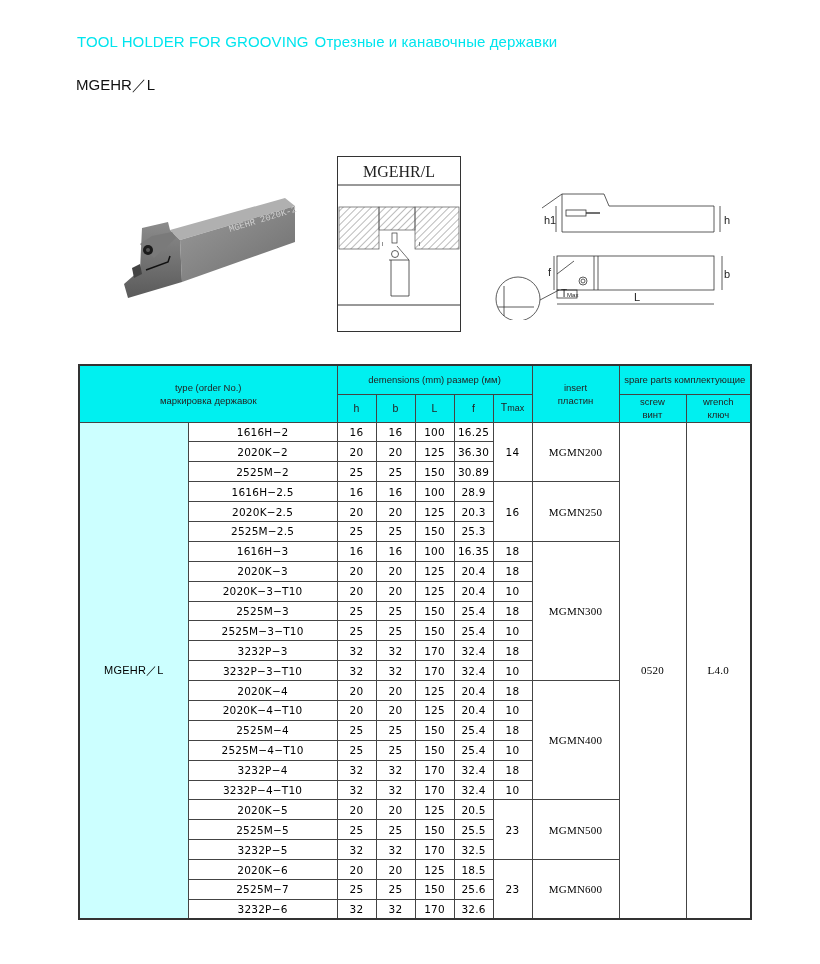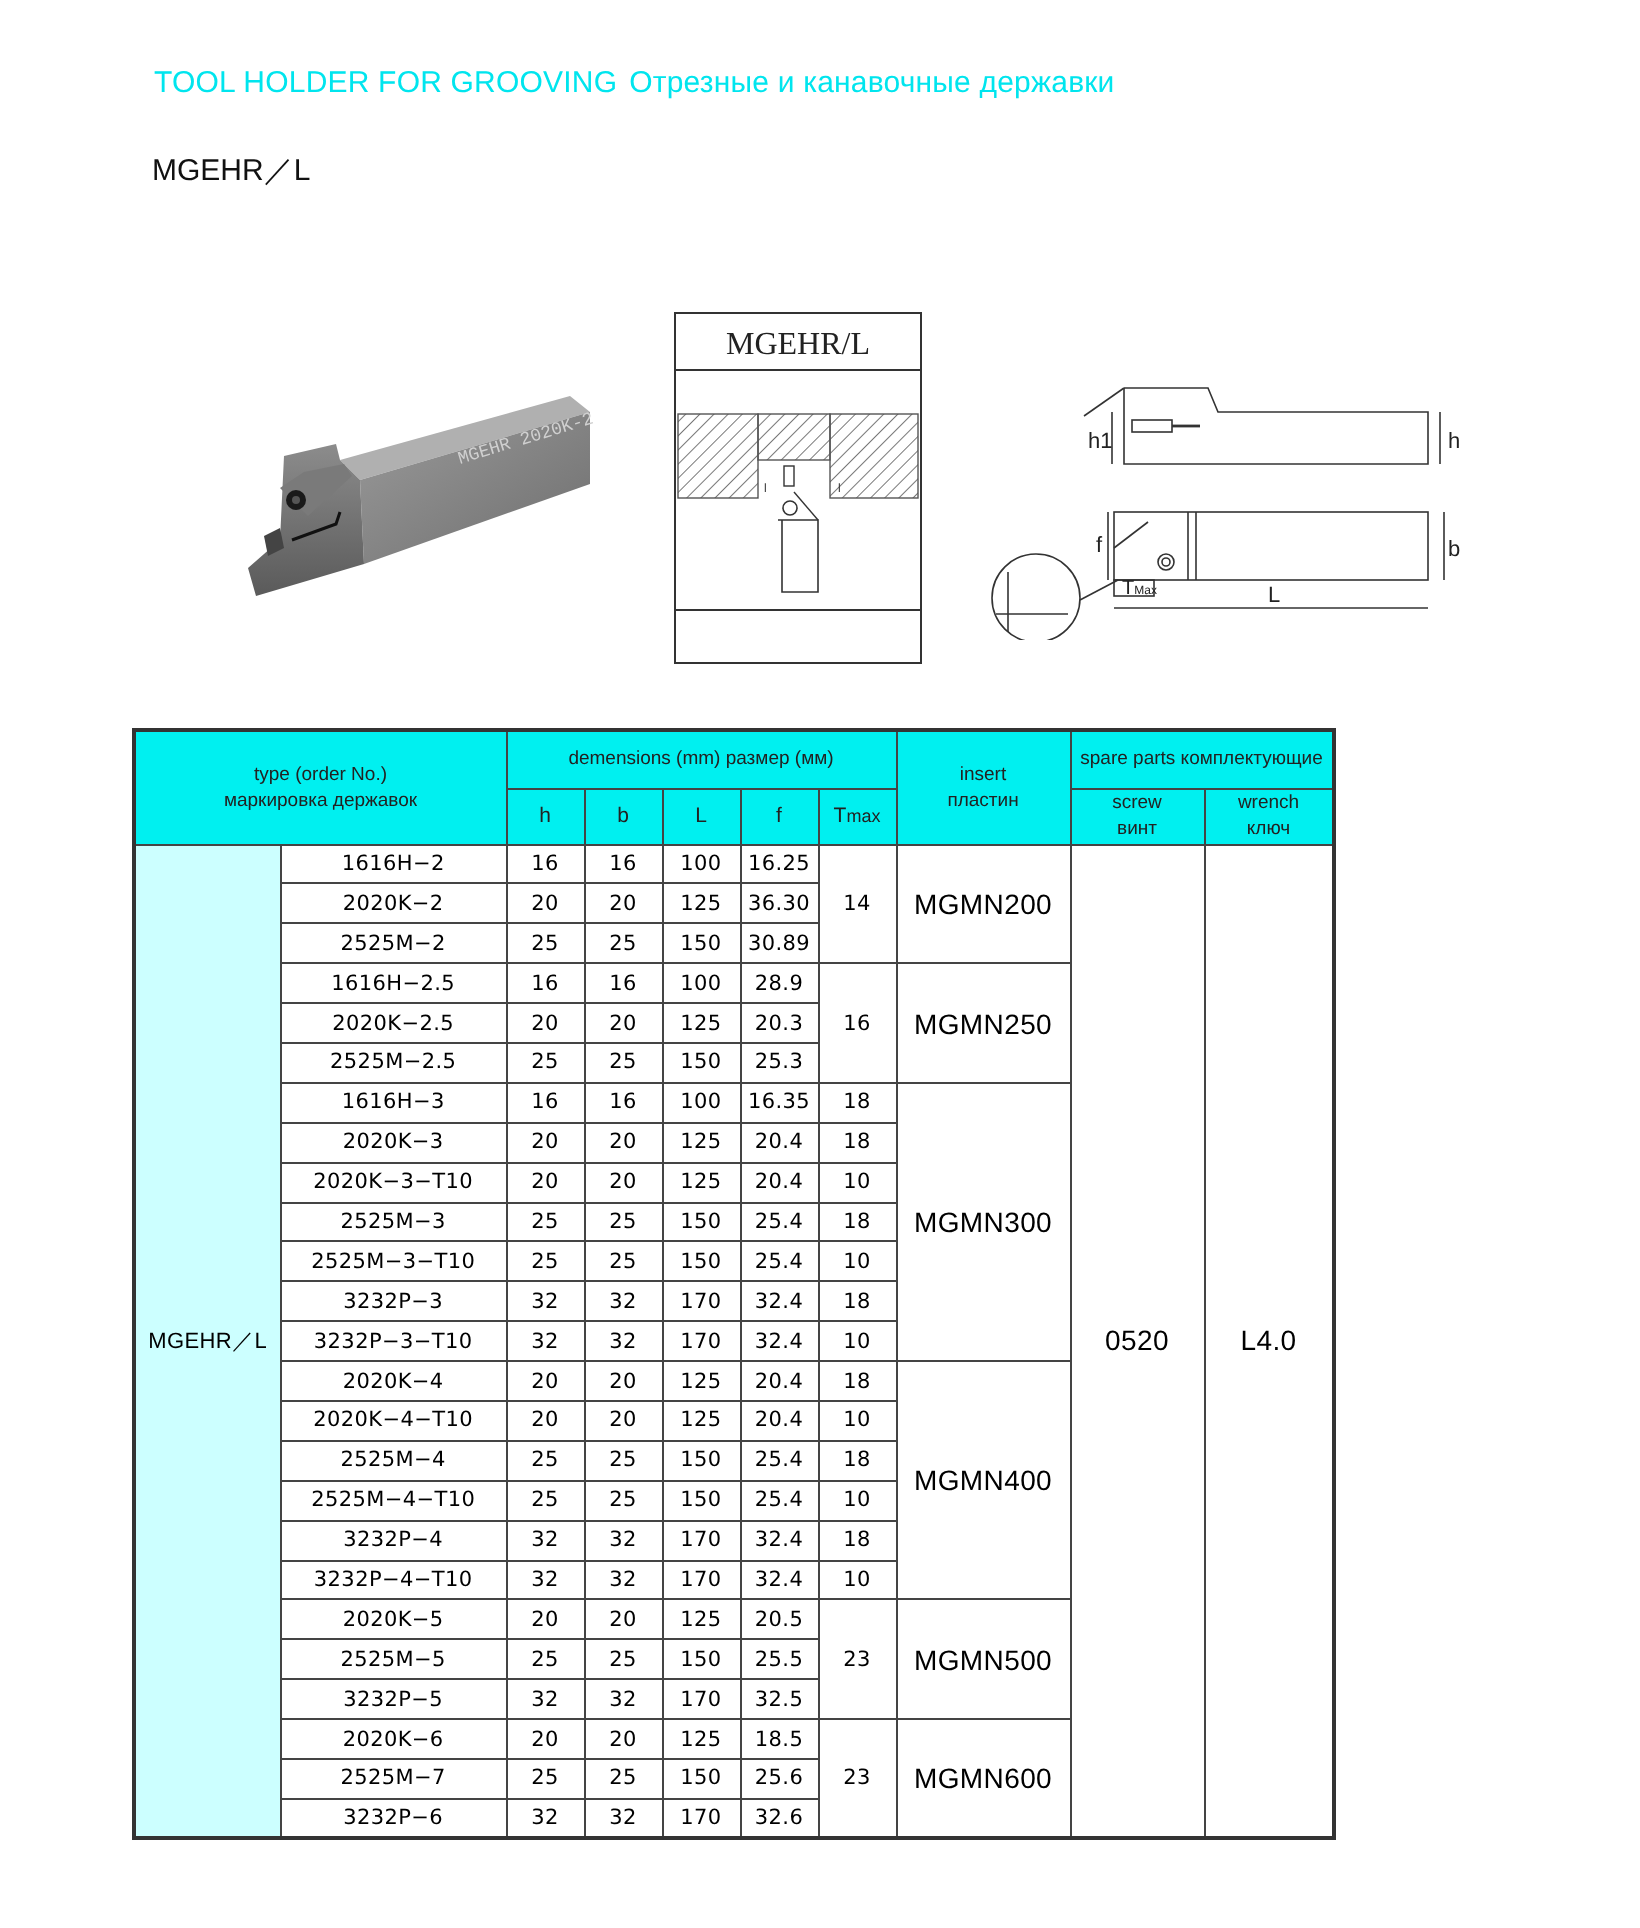--- a/index.html
+++ b/index.html
@@ -7,29 +7,29 @@
   body { position: relative; font-family: "Liberation Sans", sans-serif; color: #000; }
 
   .title { position: absolute; left: 77px; top: 33px; font-size: 15px; color: #00e5ee; letter-spacing: 0.1px; white-space: nowrap; }
   .title .ru { margin-left: 6px; }
   .model { position: absolute; left: 76px; top: 76px; font-size: 15px; color: #111; white-space: nowrap; }
 
   .photo { position: absolute; left: 110px; top: 170px; width: 210px; height: 140px; }
   .front { position: absolute; left: 337px; top: 156px; width: 124px; height: 176px; }
   .drawing { position: absolute; left: 484px; top: 186px; width: 260px; height: 134px; }
 
-  table.spec { position: absolute; left: 66px; top: 364px; width: 602px; border-collapse: collapse; border: 2px solid #333; font-size: 11px; }
+  table.spec { position: absolute; left: 78px; top: 364px; width: 674px; border-collapse: collapse; border: 2px solid #333; font-size: 11px; }
   table.spec td, table.spec th { border: 1px solid #444; text-align: center; vertical-align: middle; font-weight: normal; padding: 0; }
   table.spec th { background: #00f0f0; color: #222; font-size: 9.5px; line-height: 13px; }
   table.spec th.sm { font-size: 10.5px; }
   table.spec tr.hrow1 th { height: 29px; }
   table.spec tr.hrow2 th { height: 28px; }
   table.spec tbody td { height: 19.9px; font-family: "DejaVu Sans", sans-serif; font-size: 10.5px; letter-spacing: 0.2px; }
   table.spec td.series { background: #ccffff; font-family: "Liberation Sans", sans-serif; font-size: 11px; }
-  table.spec td.insert, table.spec td.spare { font-family: Liberation Sans, sans-serif; font-size: 14px; }
+  table.spec td.insert, table.spec td.spare { font-family: Liberation Serif, serif; font-size: 11px; }
   .tmax-sub { font-size: 9px; }
 </style>
 </head>
 <body>
 
 <div class="title">
   <span>TOOL HOLDER FOR GROOVING</span><span class="ru">Отрезные и канавочные державки</span>
 </div>
 <div class="model">MGEHR／L</div>
 

